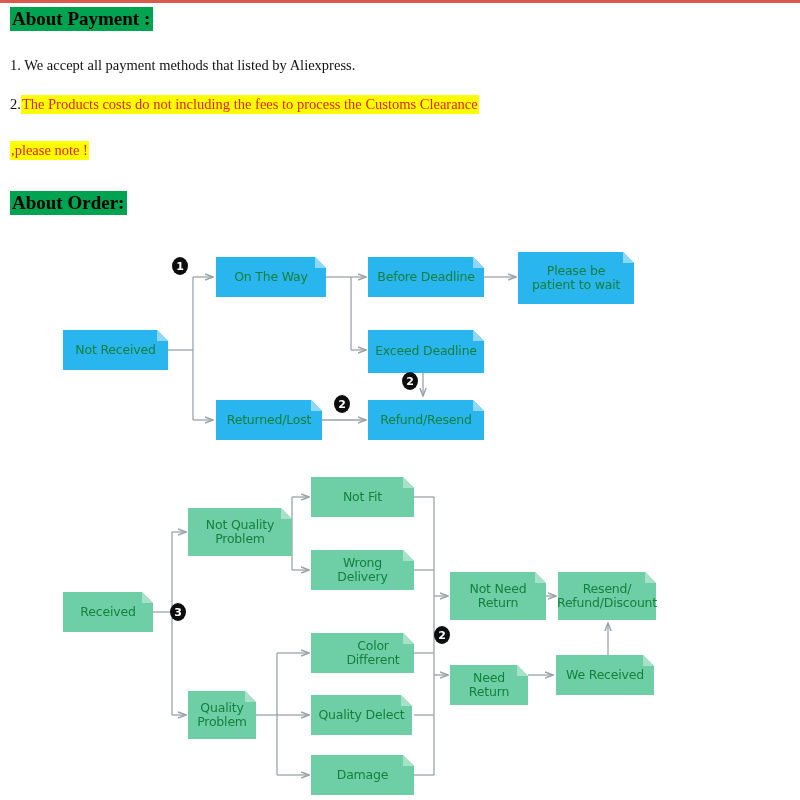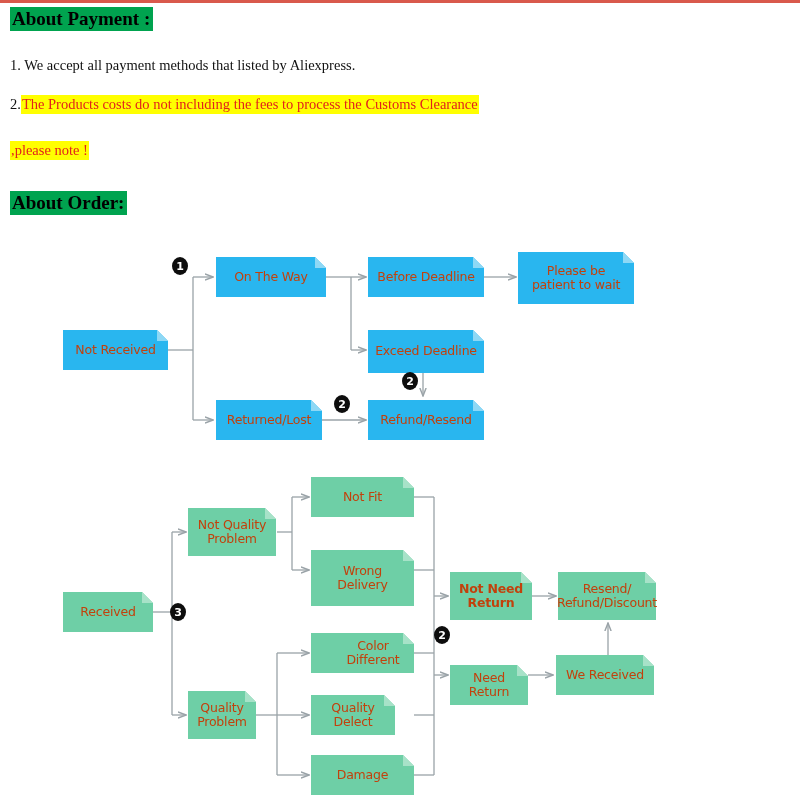--- a/index.html
+++ b/index.html
@@ -77,21 +77,21 @@
   .node {
     position: absolute;
     box-sizing: border-box;
     display: flex;
     align-items: center;
     justify-content: center;
     text-align: center;
     font-family: "DejaVu Sans", "Liberation Sans", sans-serif;
     font-size: 12.5px;
     font-weight: 400;
-    color: #c2410c;
+    color: #15803d;
     line-height: 1.15;
     letter-spacing: -0.2px;
     padding: 0 6px;
     z-index: 3;
   }
   .node .label { position: relative; z-index: 2; white-space: pre-line; }
 
   
   .node .body {
     position: absolute;
@@ -268,65 +268,65 @@
   <div class="badge" style="left:172px; top:27px;">1</div>
   <div class="badge" style="left:334px; top:165px;">2</div>
   <div class="badge" style="left:402px; top:142px;">2</div>
 
   <div class="node green" style="left:63px;  top:362px; width:90px;  height:40px;">
     <span class="body"></span>
     <span class="fold"></span>
     <span class="label">Received</span>
   </div>
 
-  <div class="node green" style="left:188px; top:278px; width:88px;  height:48px;">
+  <div class="node green" style="left:188px; top:278px; width:104px;  height:48px;">
     <span class="body"></span>
     <span class="fold"></span>
     <span class="label">Not Quality
 Problem</span>
   </div>
 
   <div class="node green" style="left:188px; top:461px; width:68px;  height:48px;">
     <span class="body"></span>
     <span class="fold"></span>
     <span class="label">Quality
 Problem</span>
   </div>
 
   <div class="node green" style="left:311px; top:247px; width:103px; height:40px;">
     <span class="body"></span>
     <span class="fold"></span>
     <span class="label">Not Fit</span>
   </div>
 
-  <div class="node green" style="left:311px; top:320px; width:103px; height:56px;">
+  <div class="node green" style="left:311px; top:320px; width:103px; height:40px;">
     <span class="body"></span>
     <span class="fold"></span>
     <span class="label">Wrong Delivery</span>
   </div>
 
   <div class="node green" style="left:311px; top:403px; width:103px; height:40px;padding-left:27px;">
     <span class="body"></span>
     <span class="fold"></span>
     <span class="label">Color Different</span>
   </div>
 
-  <div class="node green" style="left:311px; top:465px; width:84px; height:40px;">
+  <div class="node green" style="left:311px; top:465px; width:101px; height:40px;">
     <span class="body"></span>
     <span class="fold"></span>
     <span class="label">Quality Delect</span>
   </div>
 
   <div class="node green" style="left:311px; top:525px; width:103px; height:40px;">
     <span class="body"></span>
     <span class="fold"></span>
     <span class="label">Damage</span>
   </div>
 
-  <div class="node green" style="left:450px; top:342px; width:82px;  height:48px;font-weight:bold;">
+  <div class="node green" style="left:450px; top:342px; width:96px;  height:48px;">
     <span class="body"></span>
     <span class="fold"></span>
     <span class="label">Not Need
 Return</span>
   </div>
 
   <div class="node green" style="left:450px; top:425px; width:78px;  height:40px;margin-top:10px;">
     <span class="body"></span>
     <span class="fold"></span>
     <span class="label">Need Return</span>

